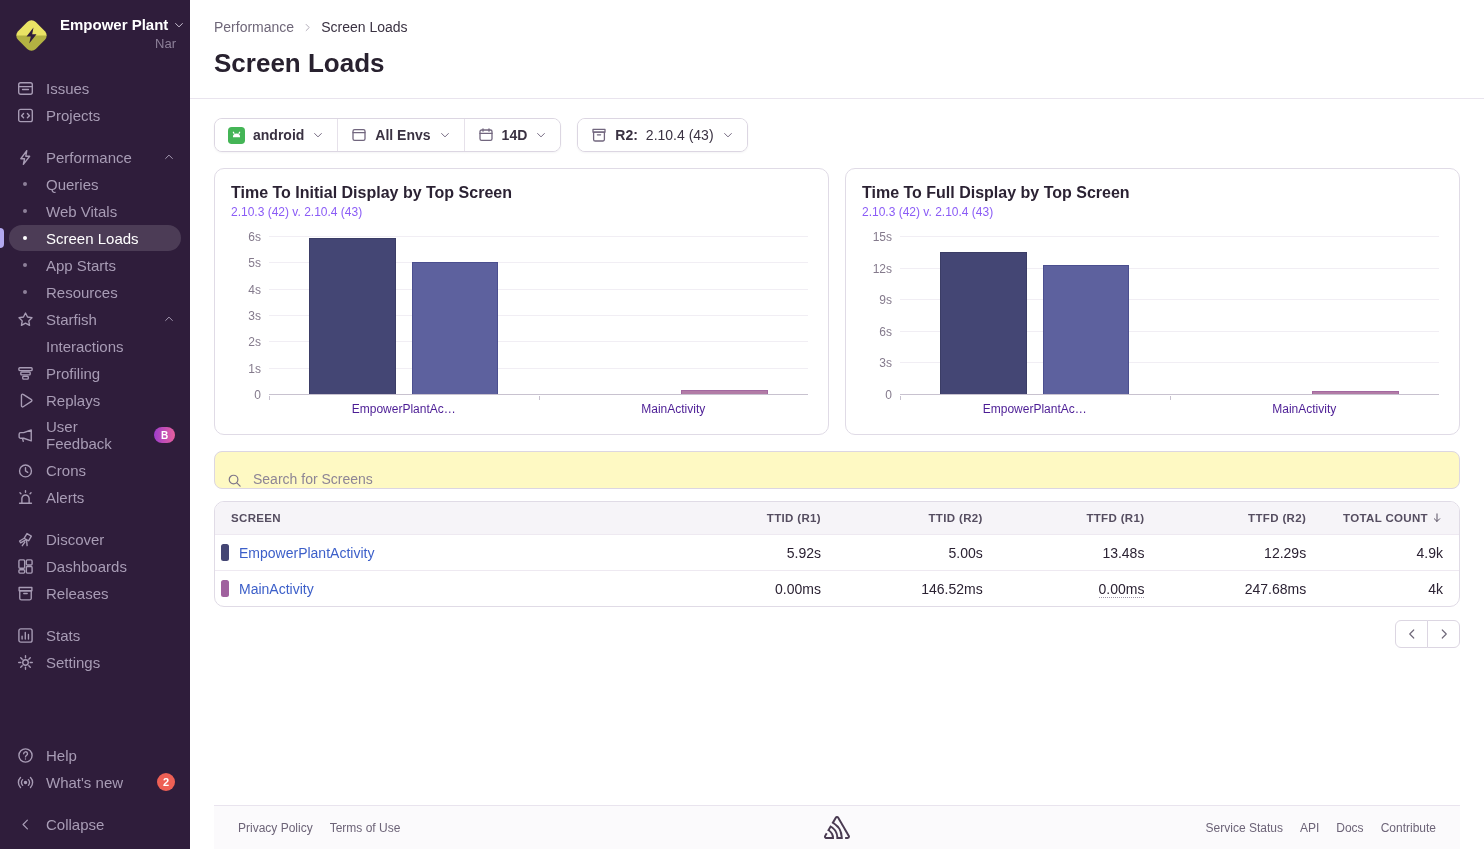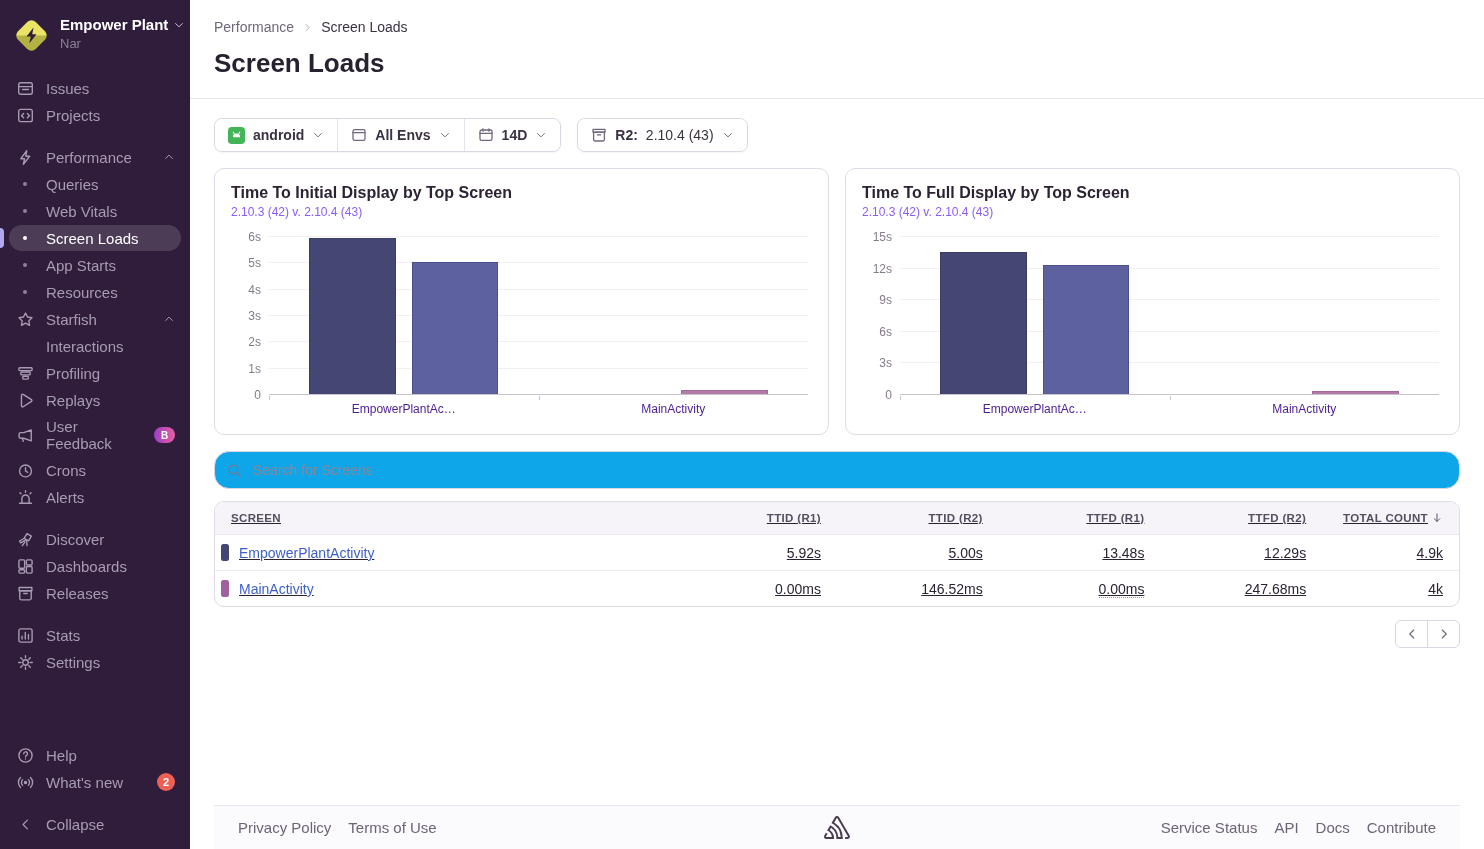--- a/index.html
+++ b/index.html
@@ -7,21 +7,21 @@
   body { display:flex; font-family:"Liberation Sans", sans-serif; background:#fff; color:#2b2233; }
 
   
   .sidebar { width:190px; min-width:190px; height:100%; background:#2f1d3b; color:#a89cb5;
              display:flex; flex-direction:column; padding-top:12px; position:relative; }
   .org { display:flex; align-items:flex-start; gap:10px; padding:4px 14px 10px; cursor:pointer; }
   .logo { width:36px; height:36px; position:relative; flex:none; margin-top:2px;}
   .logo .diamond { position:absolute; left:5px; top:5px; width:25px; height:25px; border-radius:6px;
                    transform:rotate(45deg); background:linear-gradient(135deg,#eae365 48%,#b3b242 52%); }
   .logo svg { position:absolute; left:10px; top:9px; }
-  .org-text { line-height:1.25; min-width:0; }
+  .org-text { line-height:1.25; min-width:0;text-align:right; }
   .org-name { color:#fff; font-weight:700; font-size:15px; white-space:nowrap; display:flex; align-items:center; gap:5px;}
   .org-name .chev { color:#cfc6d8; display:inline-flex; }
   .org-project { color:#8d8099; font-size:13px; margin-top:1px; }
 
   .nav { padding:10px 0 0; }
   .nav-group { margin-bottom:16px; }
   .nav-item { display:flex; align-items:center; gap:11px; margin:1px 9px; padding:4px 6px;
               border-radius:17px; font-size:15px; cursor:pointer; position:relative; color:#a89cb5; }
   .nav-item .ni-icon { width:20px; height:18px; flex:none; display:flex; align-items:center; justify-content:center; }
   .nav-item .dot { width:4px; height:4px; border-radius:50%; background:#8d8099; }
@@ -71,49 +71,49 @@
   .plot-wrap { position:relative; height:196px; margin-top:4px; }
   .plot { position:absolute; left:38px; right:4px; top:14px; bottom:24px; }
   .gridline { position:absolute; left:0; right:0; height:1px; background:#f1eef4; }
   .axis-line { position:absolute; left:0; right:0; bottom:0; height:1px; background:#c8c2cf; z-index:3; }
   .axis-tick { position:absolute; width:1px; height:4px; bottom:-5px; background:#c8c2cf; }
   .ylabel { position:absolute; right:calc(100% + 8px); transform:translateY(50%); font-size:12px; color:#847a8c; white-space:nowrap; }
   .bar { position:absolute; bottom:1px; width:16%; z-index:2; border-style:solid; border-width:1px 1px 0 1px; }
   .xlabel { position:absolute; top:calc(100% + 7px); transform:translateX(-50%); font-size:12px; color:#4c1d95; white-space:nowrap; }
 
   
-  .searchbar { display:flex; align-items:center; gap:9px; height:38px; margin:16px 0 12px; padding:0 12px;
-               border:1px solid #dcd6e2; border-radius:15px; background:#0ea5e9; color:#7e7589; }
+  .searchbar { display:flex; align-items:flex-end; gap:9px; height:38px; margin:16px 0 12px; padding:0 12px;
+               border:1px solid #dcd6e2; border-radius:8px; background:#fef9c3; color:#7e7589; }
   .searchbar input { flex:1; border:none; outline:none; font-size:14px; font-family:inherit; color:#3a3242; background:transparent; }
   .searchbar input::placeholder { color:#8d8595; }
 
   
   .table-card { border:1px solid #e0dbe6; border-radius:10px; overflow:hidden; background:#fff; }
-  table { width:100%; border-collapse:collapse; font-size:14px;text-decoration:underline; }
+  table { width:100%; border-collapse:collapse; font-size:14px; }
   thead th { background:#f6f4f8; padding:10px 16px; font-size:11.5px; font-weight:700; color:#554d60;
              text-transform:uppercase; letter-spacing:.03em; text-align:right; white-space:nowrap; cursor:pointer; }
   thead th:first-child { text-align:left; }
   thead th .sort-ic { display:inline-flex; vertical-align:-2px; margin-left:3px; color:#554d60; }
   tbody td { padding:9px 16px; border-top:1px solid #eee9f1; text-align:right; color:#2b2233; white-space:nowrap; }
   tbody td:first-child { text-align:left; }
   .screen-cell { display:flex; align-items:center; gap:10px; }
   .indicator { width:8px; height:17px; border-radius:2.5px; flex:none; margin-left:-10px; }
   .screen-link { color:#3c5fc9; cursor:pointer; }
   .dotted-val { border-bottom:1px dotted #9b93a5; cursor:pointer; }
 
   
   .pagination { display:flex; justify-content:flex-end; margin-top:13px; }
   .pg-btn { width:33px; height:28px; background:#fff; border:1px solid #dcd6e2; display:flex; align-items:center;
             justify-content:center; color:#6f6879; cursor:pointer; padding:0; }
   .pg-btn.prev { border-radius:6px 0 0 6px; }
   .pg-btn.next { border-radius:0 6px 6px 0; margin-left:-1px; }
 
   
   .footer { margin-top:auto; border-top:1px solid #e9e4ee; background:#fbfafc; height:44px;
-            display:flex; align-items:center; padding:0 24px; position:relative; font-size:15px; color:#6d6478;gap:20px; }
+            display:flex; align-items:center; padding:0 24px; position:relative; font-size:12px; color:#6d6478;gap:20px; }
   .footer .f-links { display:flex; gap:17px; }
   .footer .f-right { margin-left:auto; }
   .footer .f-link { cursor:pointer; }
   .footer .f-logo { position:absolute; left:50%; transform:translateX(-50%); top:10px; cursor:pointer; color:#4a3b52; }
 </style>
 </head>
 <body>
 
 <aside class="sidebar">
   <div class="org">

